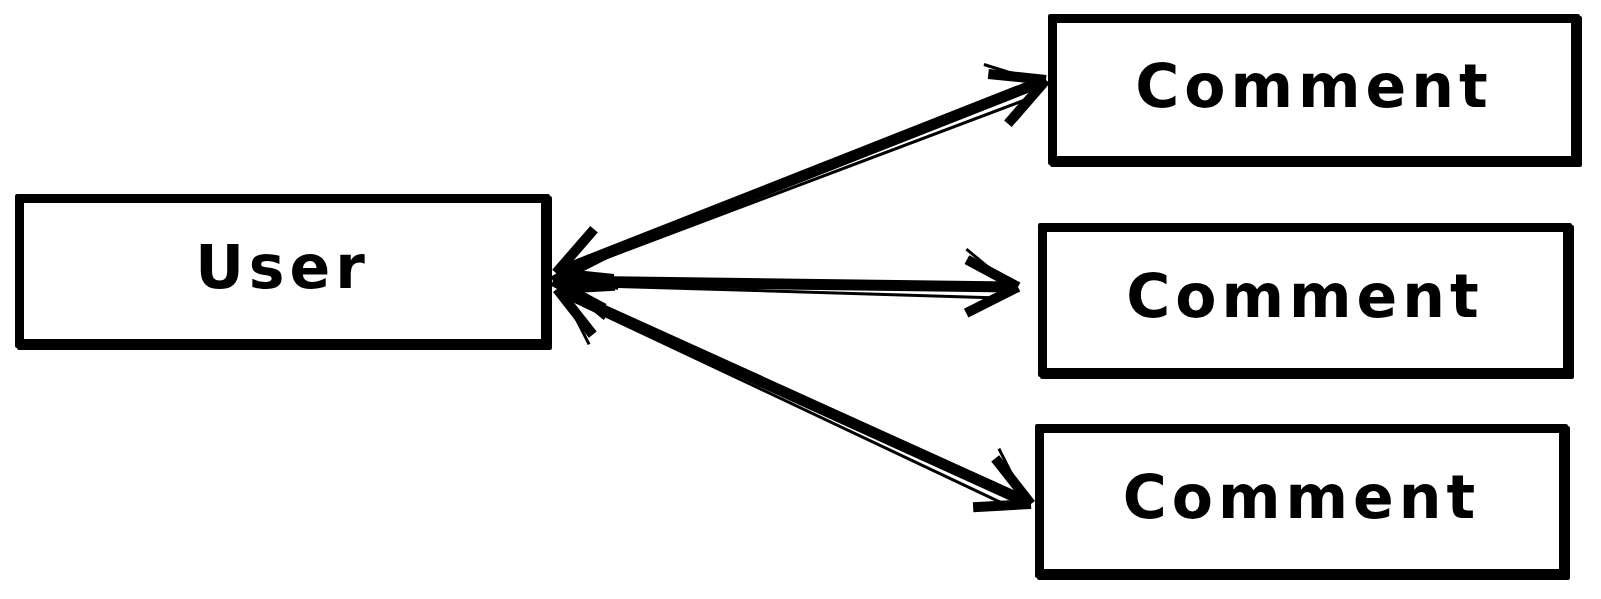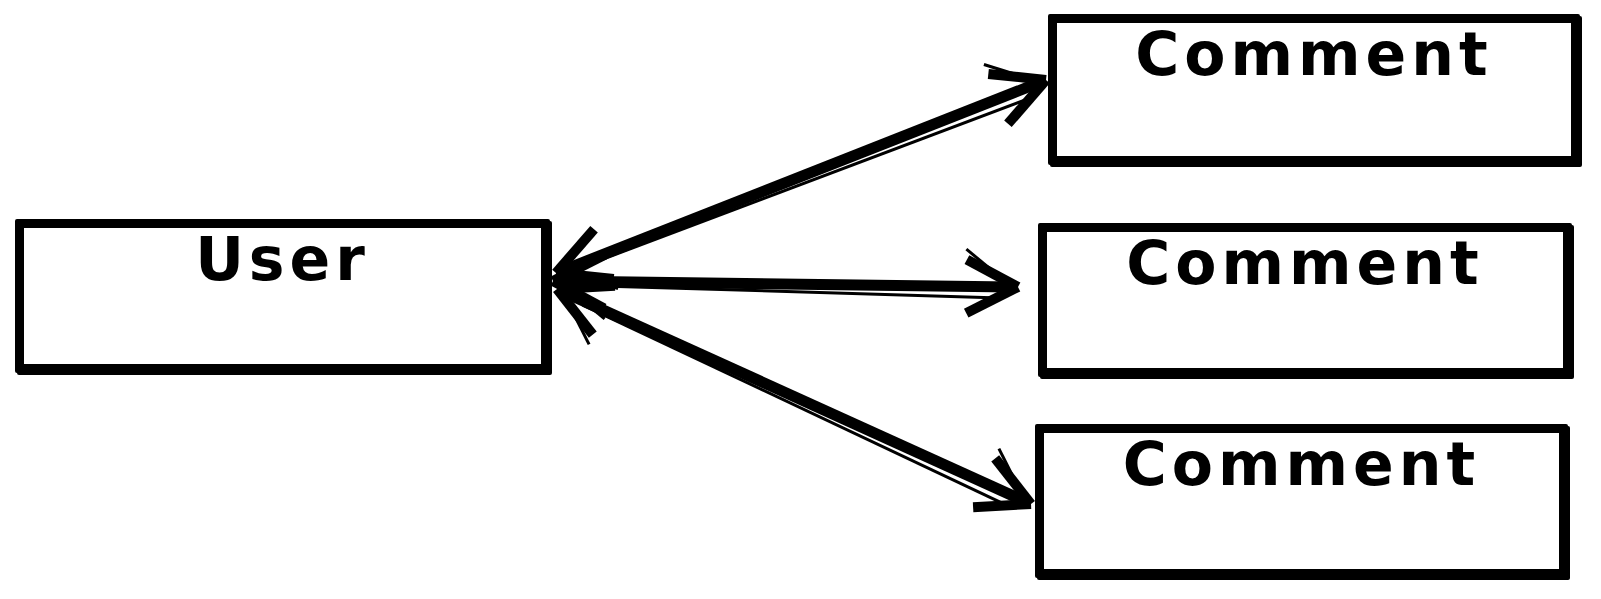--- a/index.html
+++ b/index.html
@@ -20,40 +20,41 @@
     width: 1601px;
     height: 599px;
   }
   .node {
     position: absolute;
     box-sizing: border-box;
     border: 9px solid #000000;
     border-radius: 2px;
     background: #ffffff;
     display: flex;
+    align-items: center;
     justify-content: center;
     
     box-shadow: 2px 2px 0 0 #000000;
   }
   .node-label {
     font-size: 60px;
     font-weight: 700;
     letter-spacing: 5px;
     color: #000000;
     white-space: nowrap;
     transform: translateY(-4px);
   }
   .edges-svg { pointer-events: none; }
 </style>
 </head>
 <body>
 
 <div class="canvas">
   <div class="nodes-layer" id="nodes-layer">
-      <div class="node" style="left: 15px; top: 219px; width: 535px; height: 154px;">
+      <div class="node" style="left: 15px; top: 194px; width: 535px; height: 154px;">
         <span class="node-label">User</span>
       </div>
       <div class="node" style="left: 1048px; top: 14px; width: 532px; height: 151px;">
         <span class="node-label">Comment</span>
       </div>
       <div class="node" style="left: 1038px; top: 223px; width: 534px; height: 154px;">
         <span class="node-label">Comment</span>
       </div>
       <div class="node" style="left: 1035px; top: 424px; width: 533px; height: 154px;">
         <span class="node-label">Comment</span>

